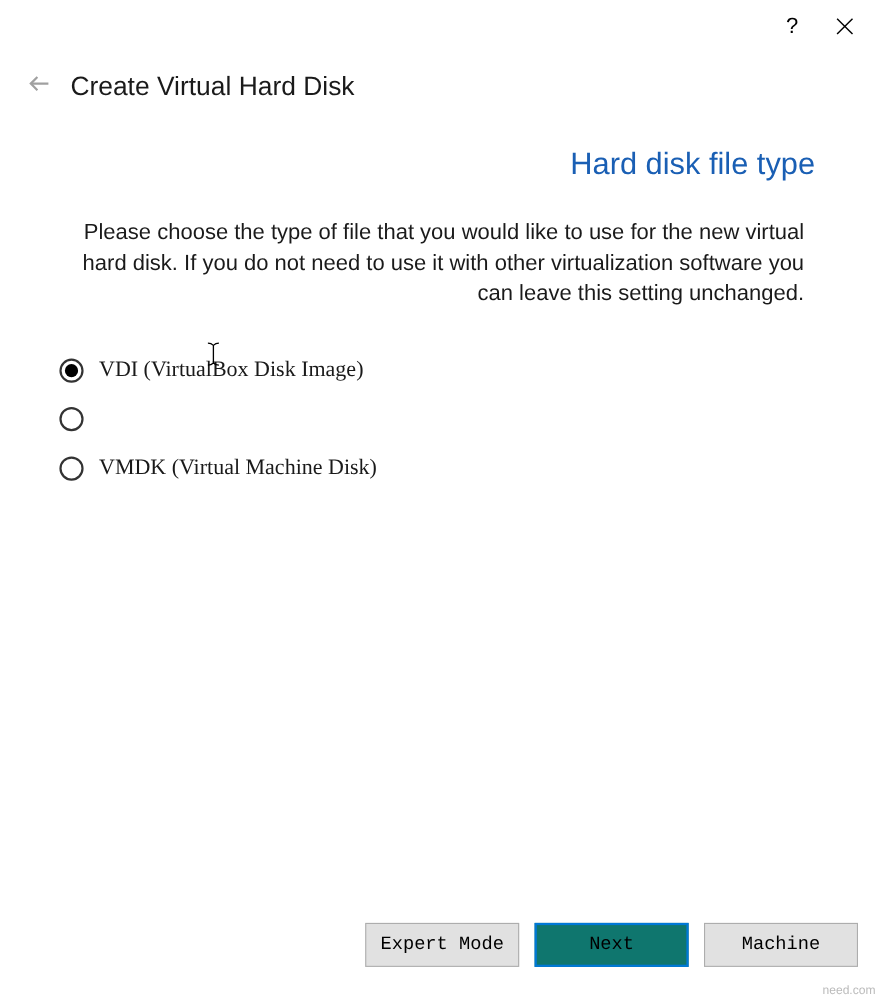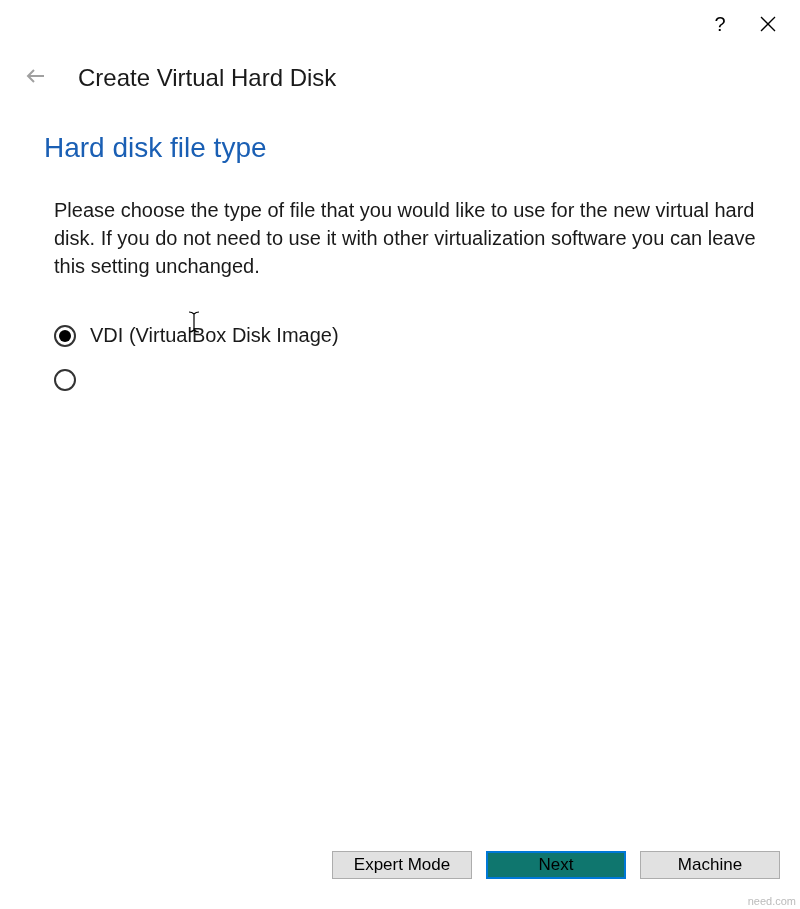--- a/index.html
+++ b/index.html
@@ -37,55 +37,57 @@
       font-weight: 400;
     }
     .titlebar-close svg {
       width: 16px;
       height: 16px;
     }
     .header {
       display: flex;
       align-items: center;
       padding: 16px 29px 0 24px;
-      gap: 30px;
+      gap: 16px;
     }
     .back-arrow {
       color: #a0a0a0;
       font-size: 24px;
       cursor: pointer;
       line-height: 1;
     }
     .header-title {
       font-size: 24px;
       font-weight: 400;
       color: #1a1a1a;
     }
     .content {
-      padding: 40px 28px 0 44px;
+      padding: 40px 59px 0 44px;
+      text-align: right;
     }
     .section-title {
       font-size: 28px;
       font-weight: 400;
       color: #1a5fb4;
       margin-bottom: 32px;
     }
     .body-text {
       font-size: 20px;
       font-weight: 400;
       color: #1a1a1a;
       line-height: 1.4;
       margin-bottom: 44px;
       padding: 0 10px;
     }
     .radio-group {
       display: flex;
       flex-direction: column;
       gap: 22px;
       padding-left: 10px;
+      font-family: Liberation Serif, serif;
     }
     .radio-option {
       display: flex;
       align-items: center;
       gap: 14px;
       cursor: pointer;
     }
     .radio-circle {
       width: 22px;
       height: 22px;
@@ -110,25 +112,25 @@
     .button-bar {
       position: absolute;
       bottom: 20px;
       right: 20px;
       display: flex;
       gap: 14px;
       padding: 10px 0;
     }
     .btn {
       min-width: 140px;
-      height: 28px;
+      height: 40px;
       background: #e1e1e1;
       border: 1px solid #adadad;
       font-size: 17px;
-      font-family: Liberation Sans, sans-serif;
+      font-family: Liberation Mono, monospace;
       color: #000;
       cursor: pointer;
       display: flex;
       align-items: center;
       justify-content: center;
     }
     .btn.primary {
       border: 2px solid #0078d7;
       background: #0f766e;
     }
@@ -178,20 +180,24 @@
   <p class="body-text">Please choose the type of file that you would like to use for the new virtual hard disk. If you do not need to use it with other virtualization software you can leave this setting unchanged.</p>
 
   <div class="radio-group">
     <label class="radio-option">
       <span class="radio-circle selected"></span>
       <span class="radio-label">VDI (VirtualBox Disk Image)</span>
     </label>
     <label class="radio-option">
       <span class="radio-circle"></span>
     </label>
+    <label class="radio-option">
+      <span class="radio-circle"></span>
+      <span class="radio-label">VMDK (Virtual Machine Disk)</span>
+    </label>
   </div>
 </div>
 
 <div class="text-cursor">
   <svg width="14" height="24" viewBox="0 0 14 24" stroke="#000" stroke-width="1.2" fill="none">
     <path d="M2 2 Q5 2 7 4 Q9 2 12 2 M7 4 L7 20 M2 22 Q5 22 7 20 Q9 22 12 22"></path>
   </svg>
 </div>
 
 <div class="button-bar">

